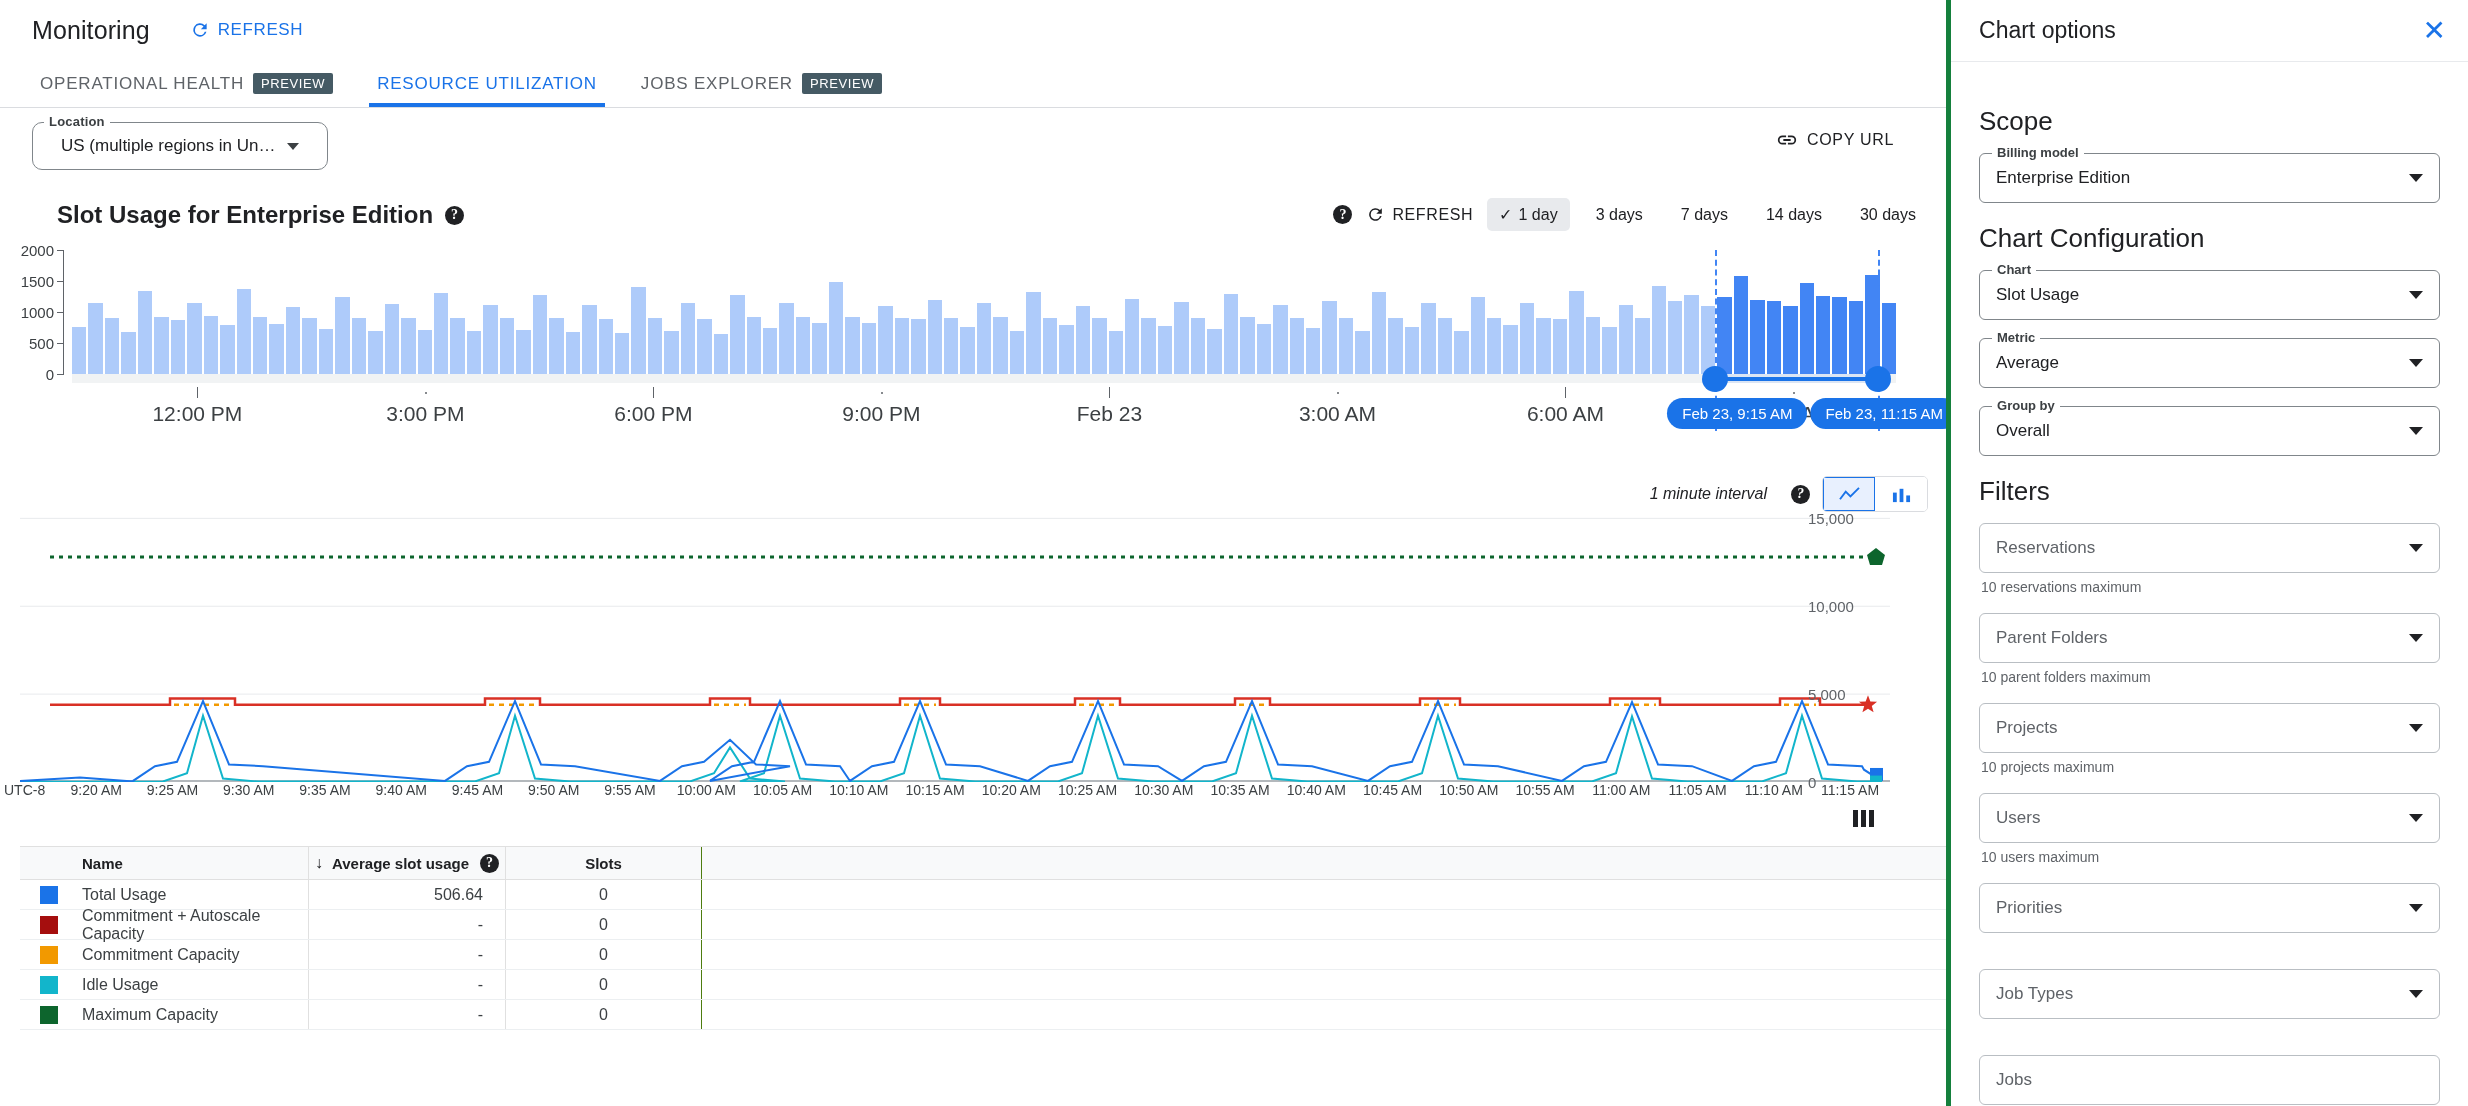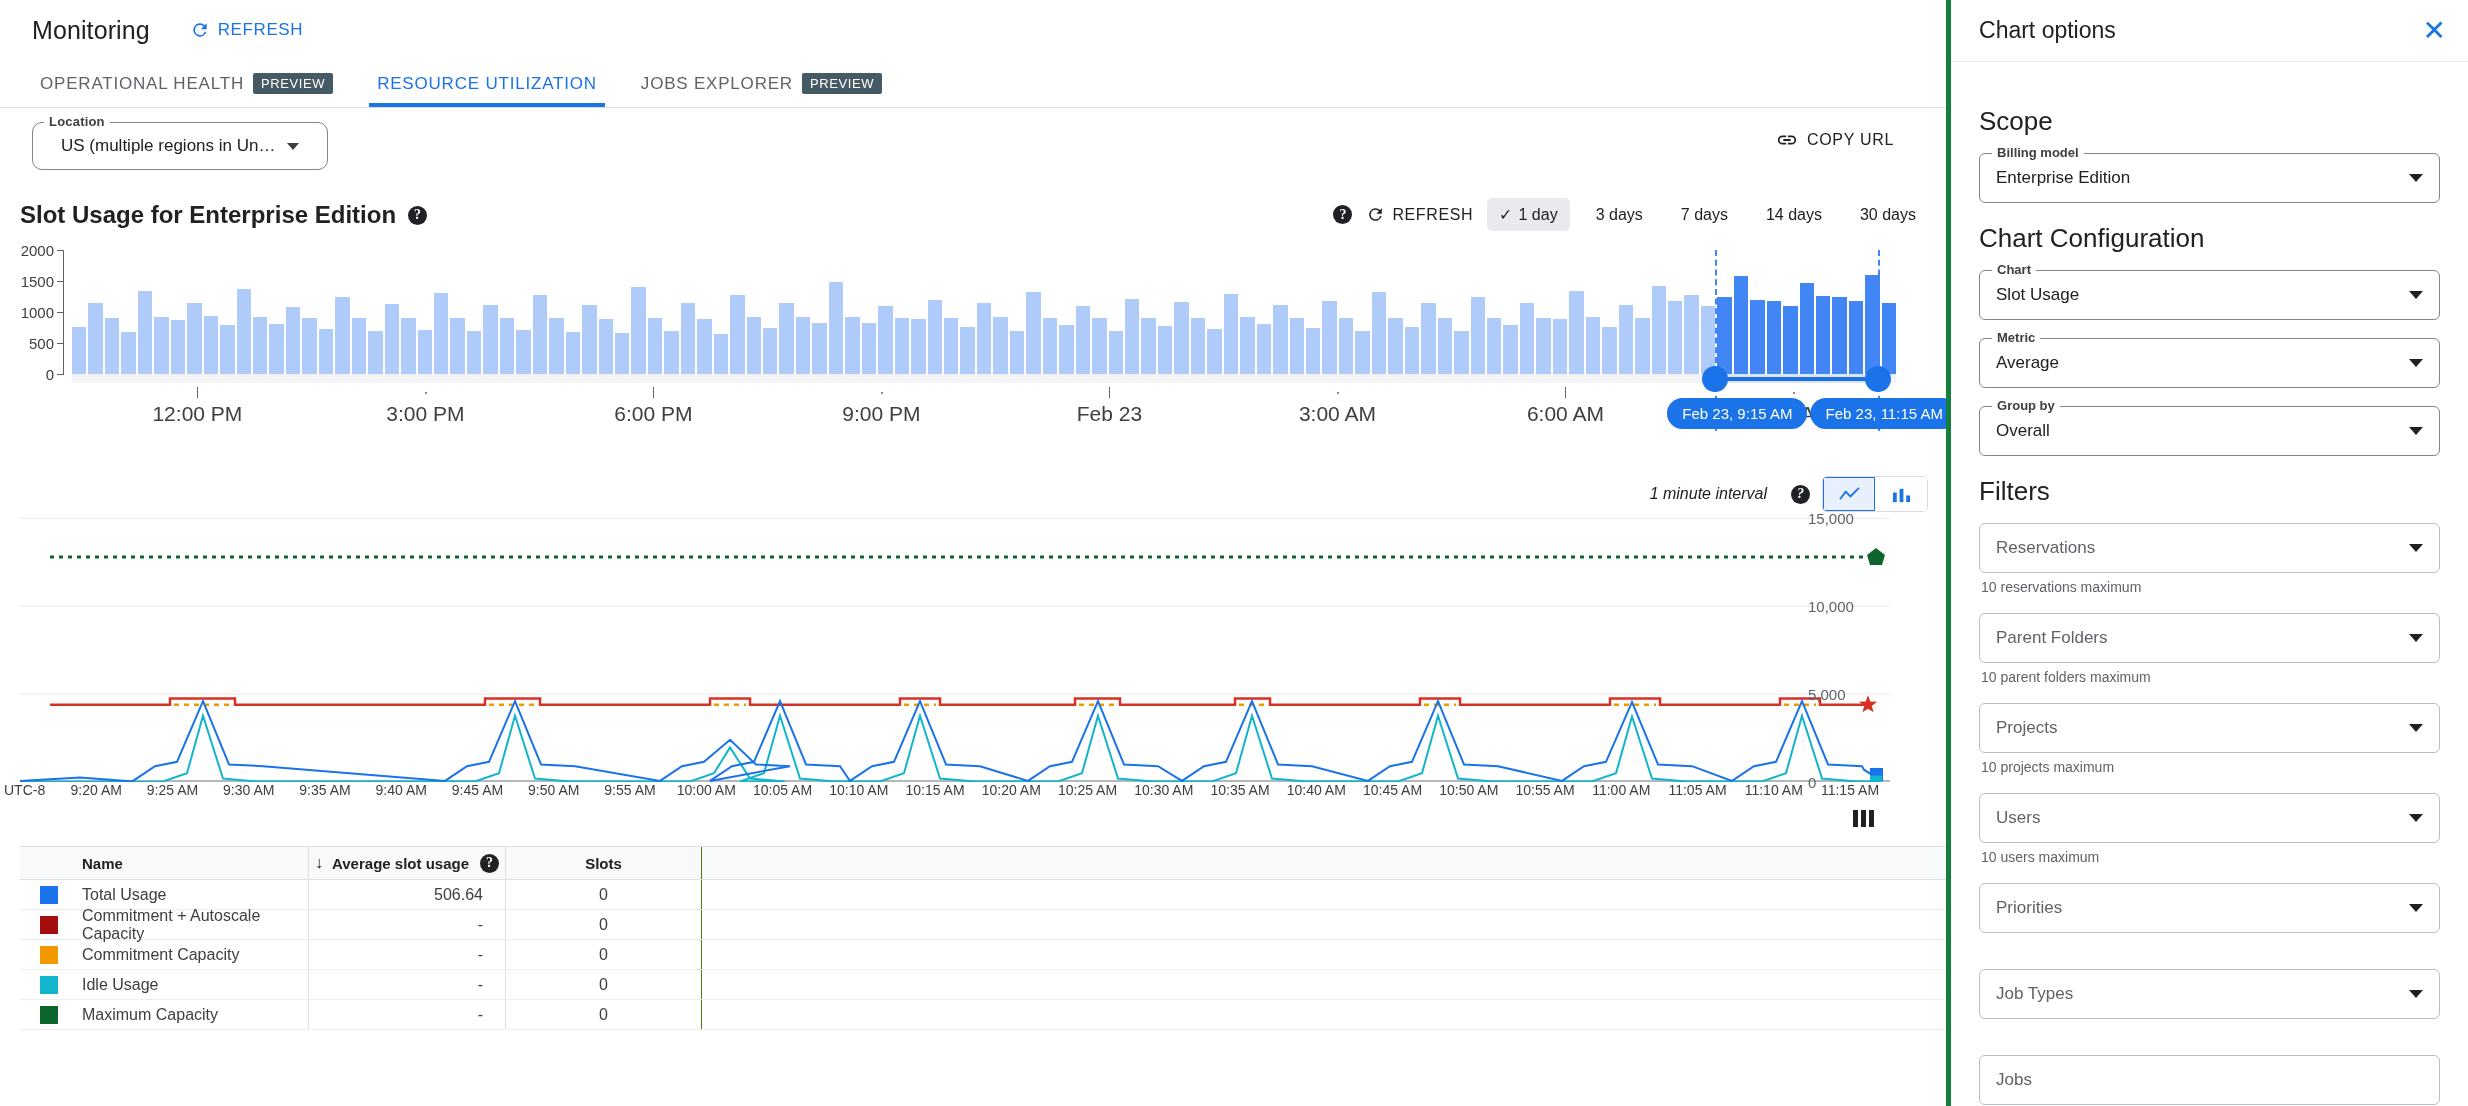--- a/index.html
+++ b/index.html
@@ -34,21 +34,21 @@
               height: 48px; padding: 0 28px; min-width: 180px; background: #fff; cursor: pointer; }
   .outfield .lbl { position: absolute; top: -9px; left: 11px; background: #fff; padding: 0 5px;
                    font-size: 13px; font-weight: 700; color: #3c4043; letter-spacing: .2px; }
   .outfield .val { display: flex; align-items: center; height: 46px; font-size: 17px; color: #202124; white-space: nowrap; }
   .caret { width: 0; height: 0; border-left: 6px solid transparent; border-right: 6px solid transparent;
            border-top: 7px solid #3c4043; margin-left: 12px; }
   .copy-url { position: absolute; right: 52px; top: 21px; display: flex; align-items: center; gap: 9px;
               font-size: 16px; font-weight: 500; letter-spacing: .7px; color: #202124; cursor: pointer; }
   .copy-url svg { width: 22px; height: 22px; fill: #202124; }
 
-  .chart-head { position: relative; height: 58px; padding-left: 20px; display: flex; align-items: center; }
+  .chart-head { position: relative; height: 58px; padding-left: 20px; display: flex; align-items: center; margin-left: 37px; }
   .chart-title { font-size: 24px; font-weight: 700; color: #202124; letter-spacing: 0; }
   .help-ico { display: inline-flex; width: 19px; height: 19px; border-radius: 50%; background: #202124;
               color: #fff; font-size: 14px; font-weight: 700; align-items: center; justify-content: center;
               margin-left: 12px; font-family: "Liberation Serif", serif; cursor: pointer; }
   .range-ctrls { position: absolute; right: 18px; top: 12px; display: flex; align-items: center; gap: 14px; }
   .refresh2 { display: flex; align-items: center; gap: 7px; font-size: 16px; font-weight: 500;
               letter-spacing: .6px; color: #202124; cursor: pointer; }
   .refresh2 svg { width: 19px; height: 19px; fill: #202124; }
   .rbtn { font-size: 16px; color: #202124; padding: 7px 12px; border-radius: 5px; cursor: pointer;
           display: flex; align-items: center; gap: 6px; }

